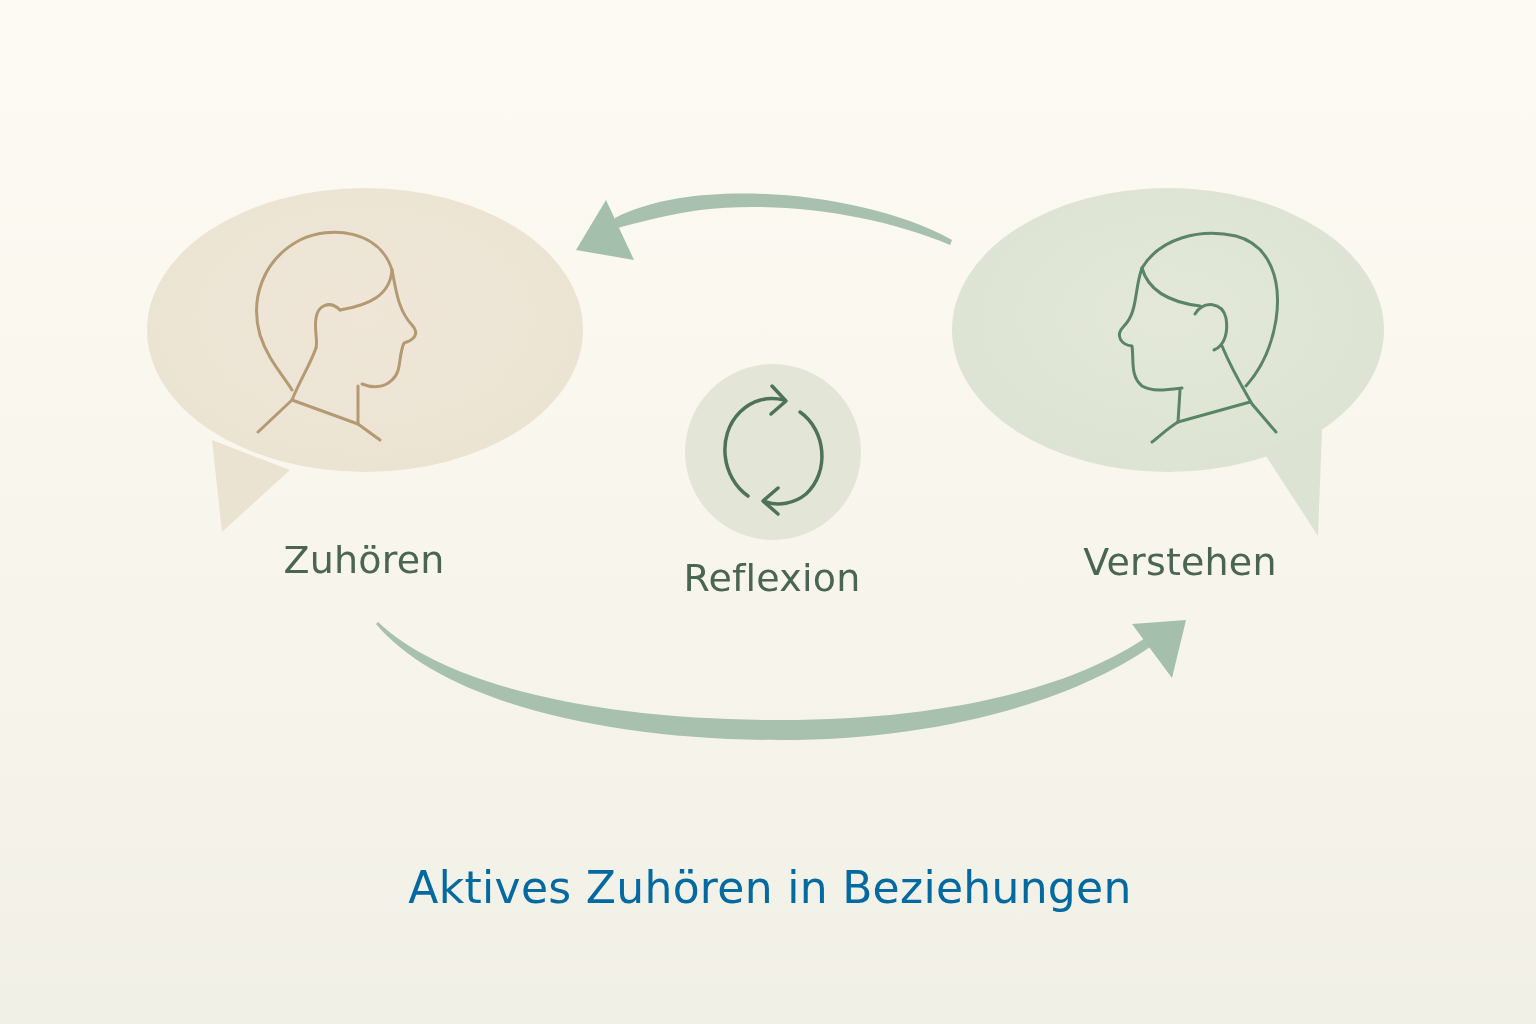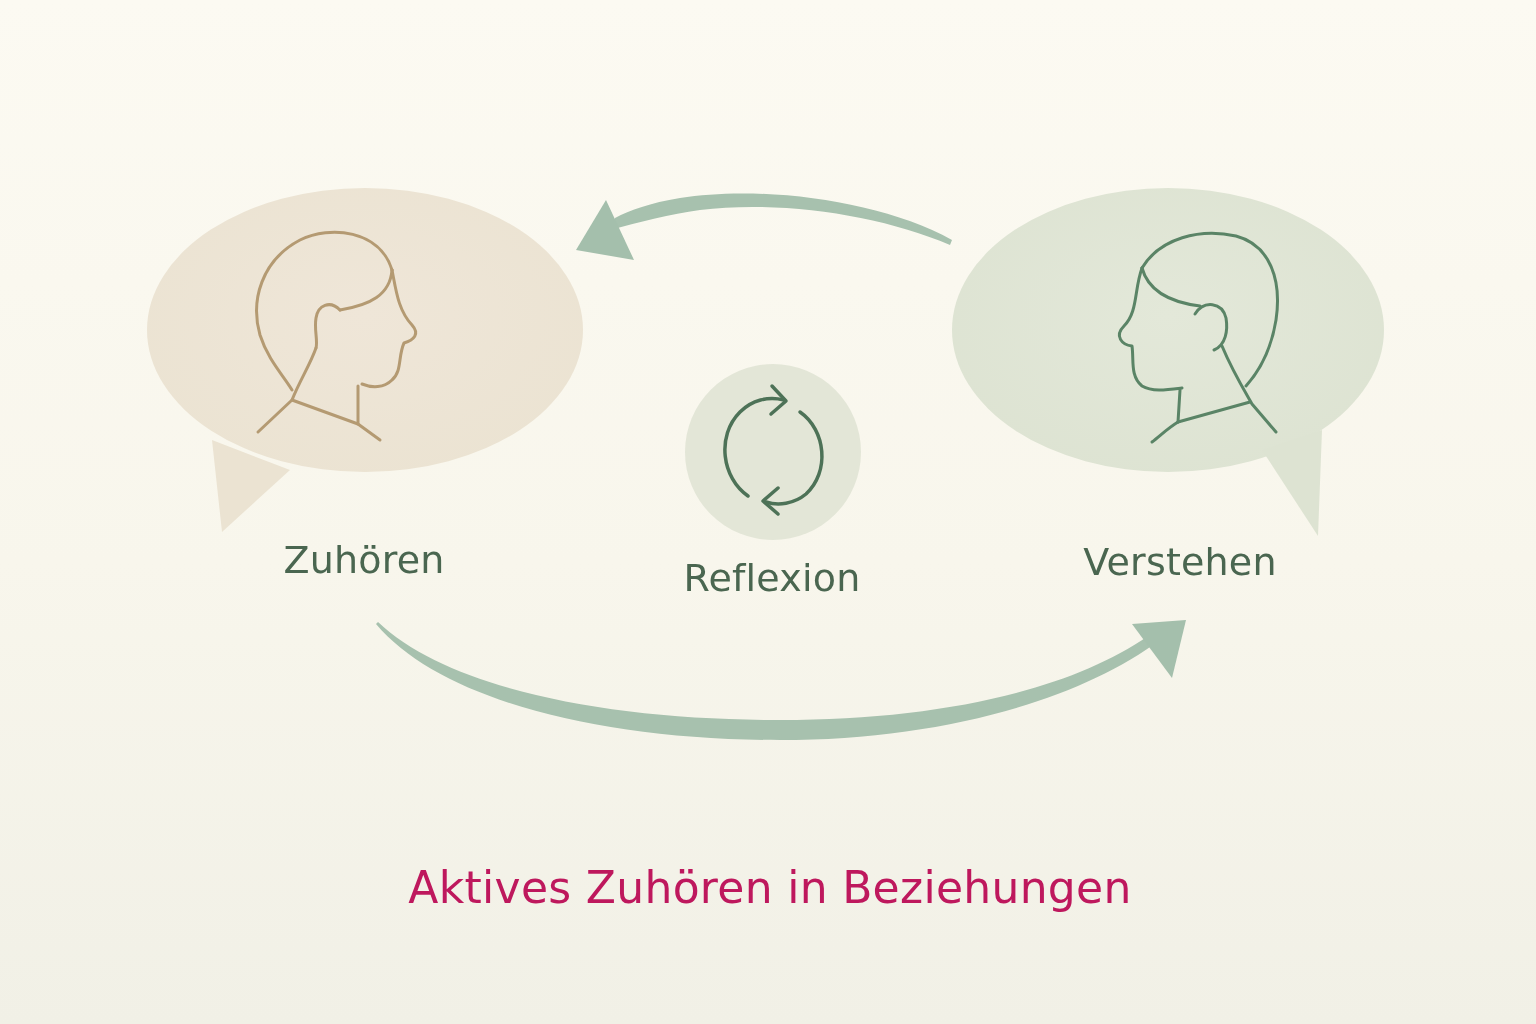--- a/index.html
+++ b/index.html
@@ -37,21 +37,21 @@
     .label-node {
       font-size: 38px;
     }
     .title {
       position: absolute;
       left: 770px;
       top: 862px;
       transform: translateX(-50%);
       font-family: "DejaVu Sans", sans-serif;
       font-size: 44px;
-      color: #be185d;
+      color: #0369a1;
       white-space: nowrap;
       letter-spacing: 0.3px;
     }
   </style>
 </head>
 <body>
 
 <div class="canvas">
   <svg class="diagram" viewBox="0 0 1536 1024" xmlns="http://www.w3.org/2000/svg">
     <defs>

